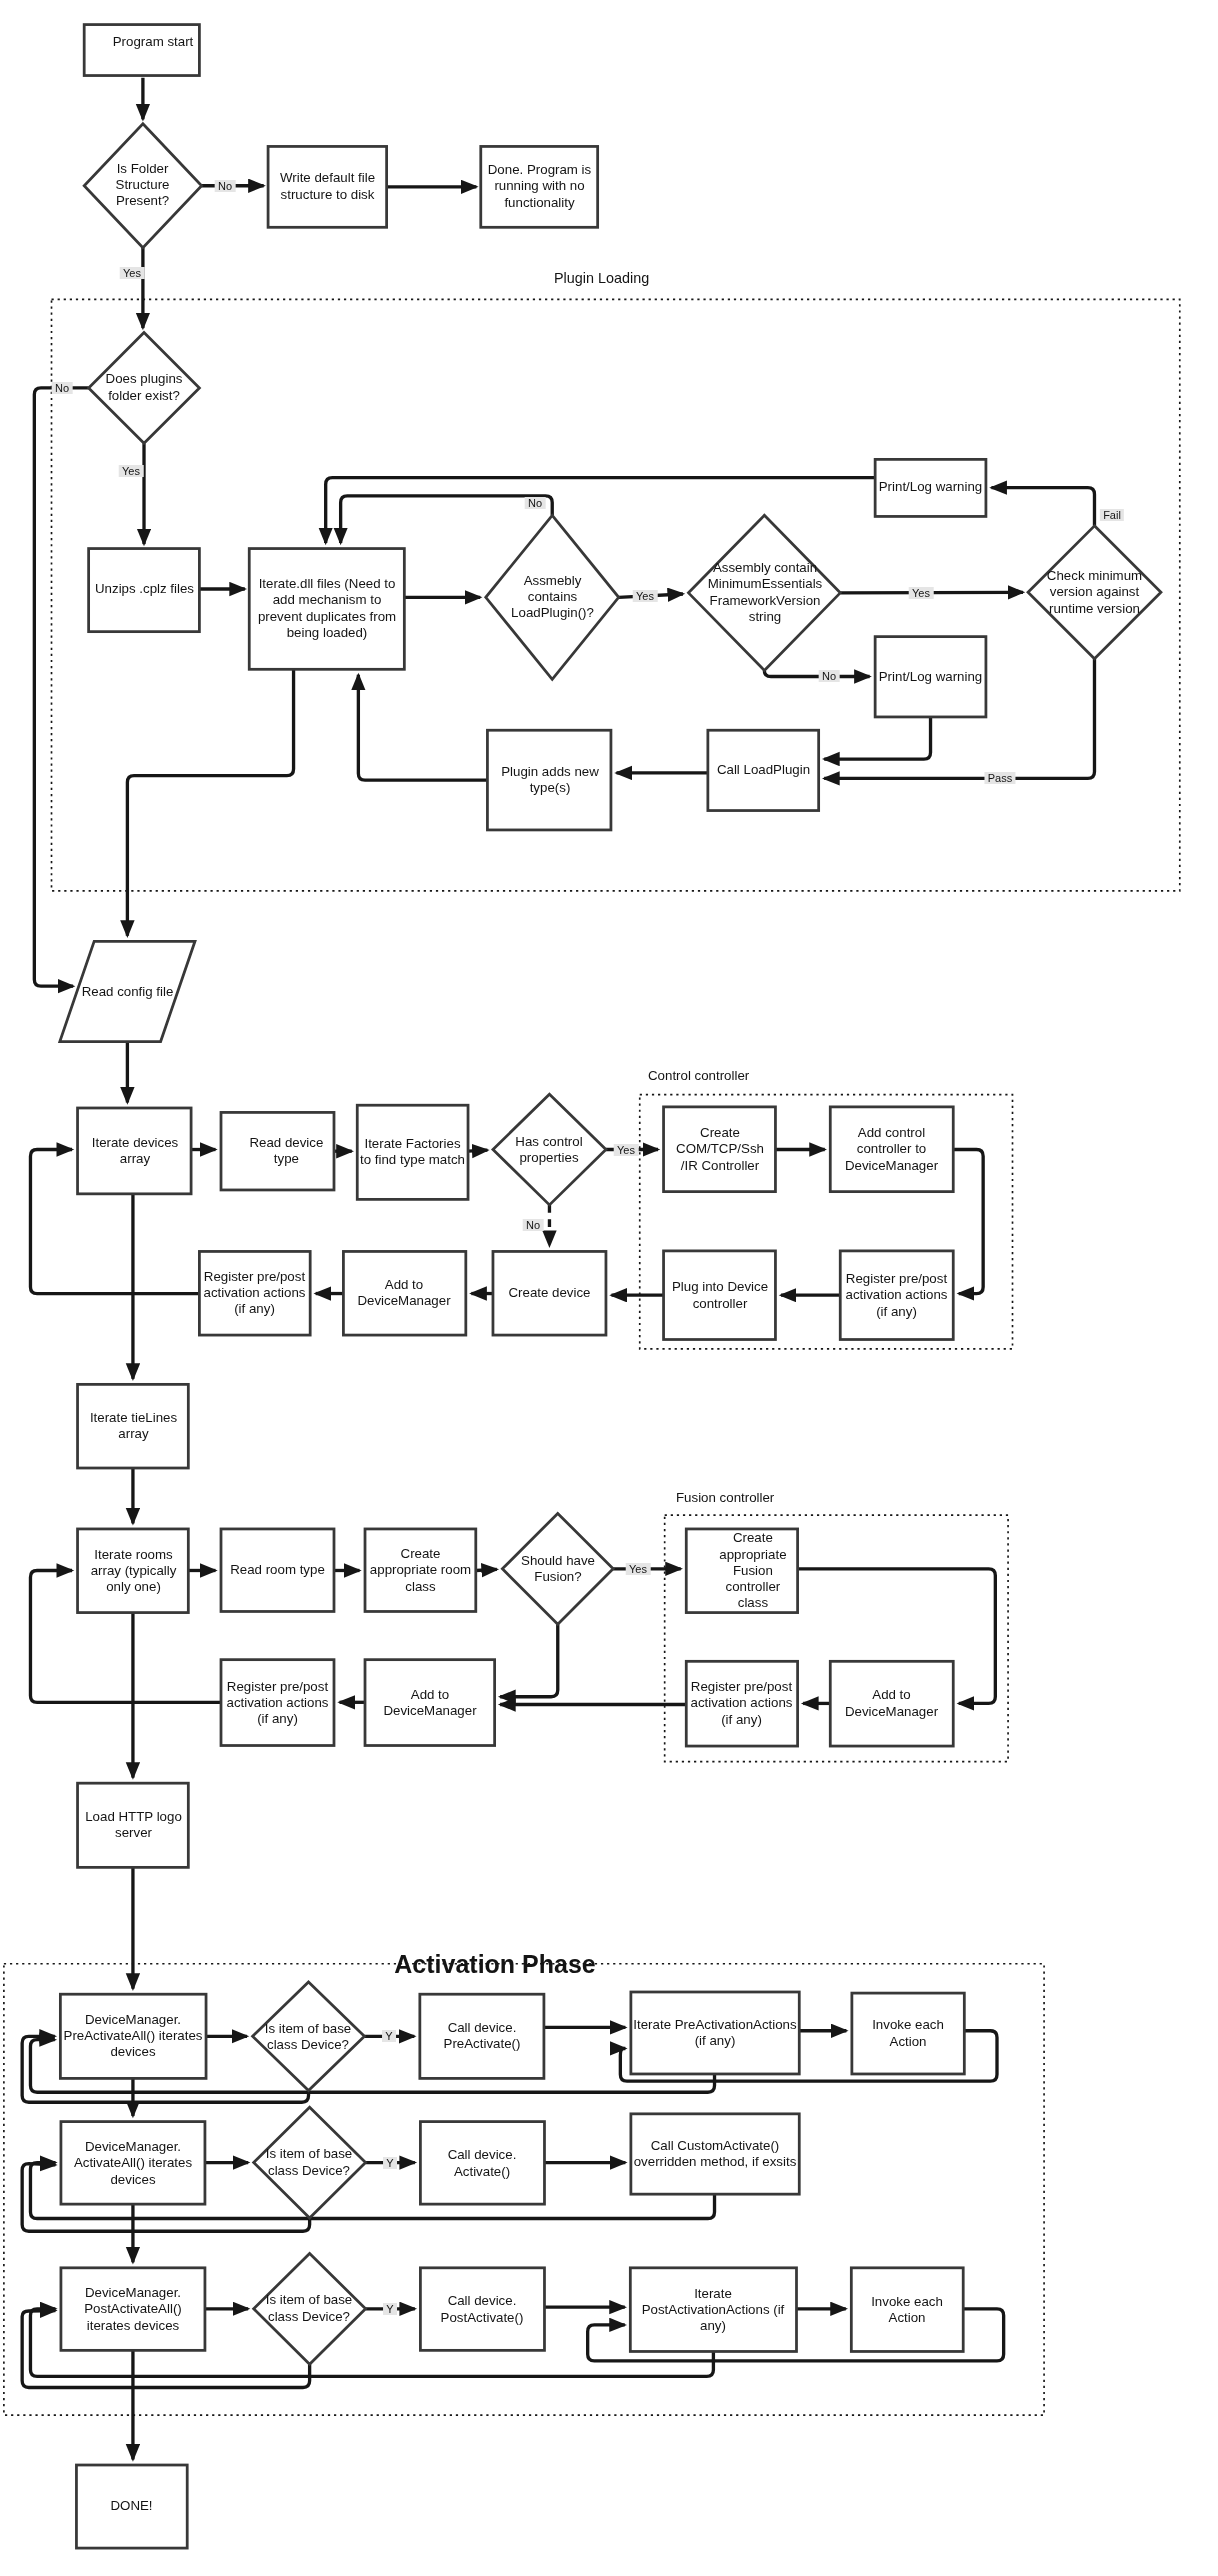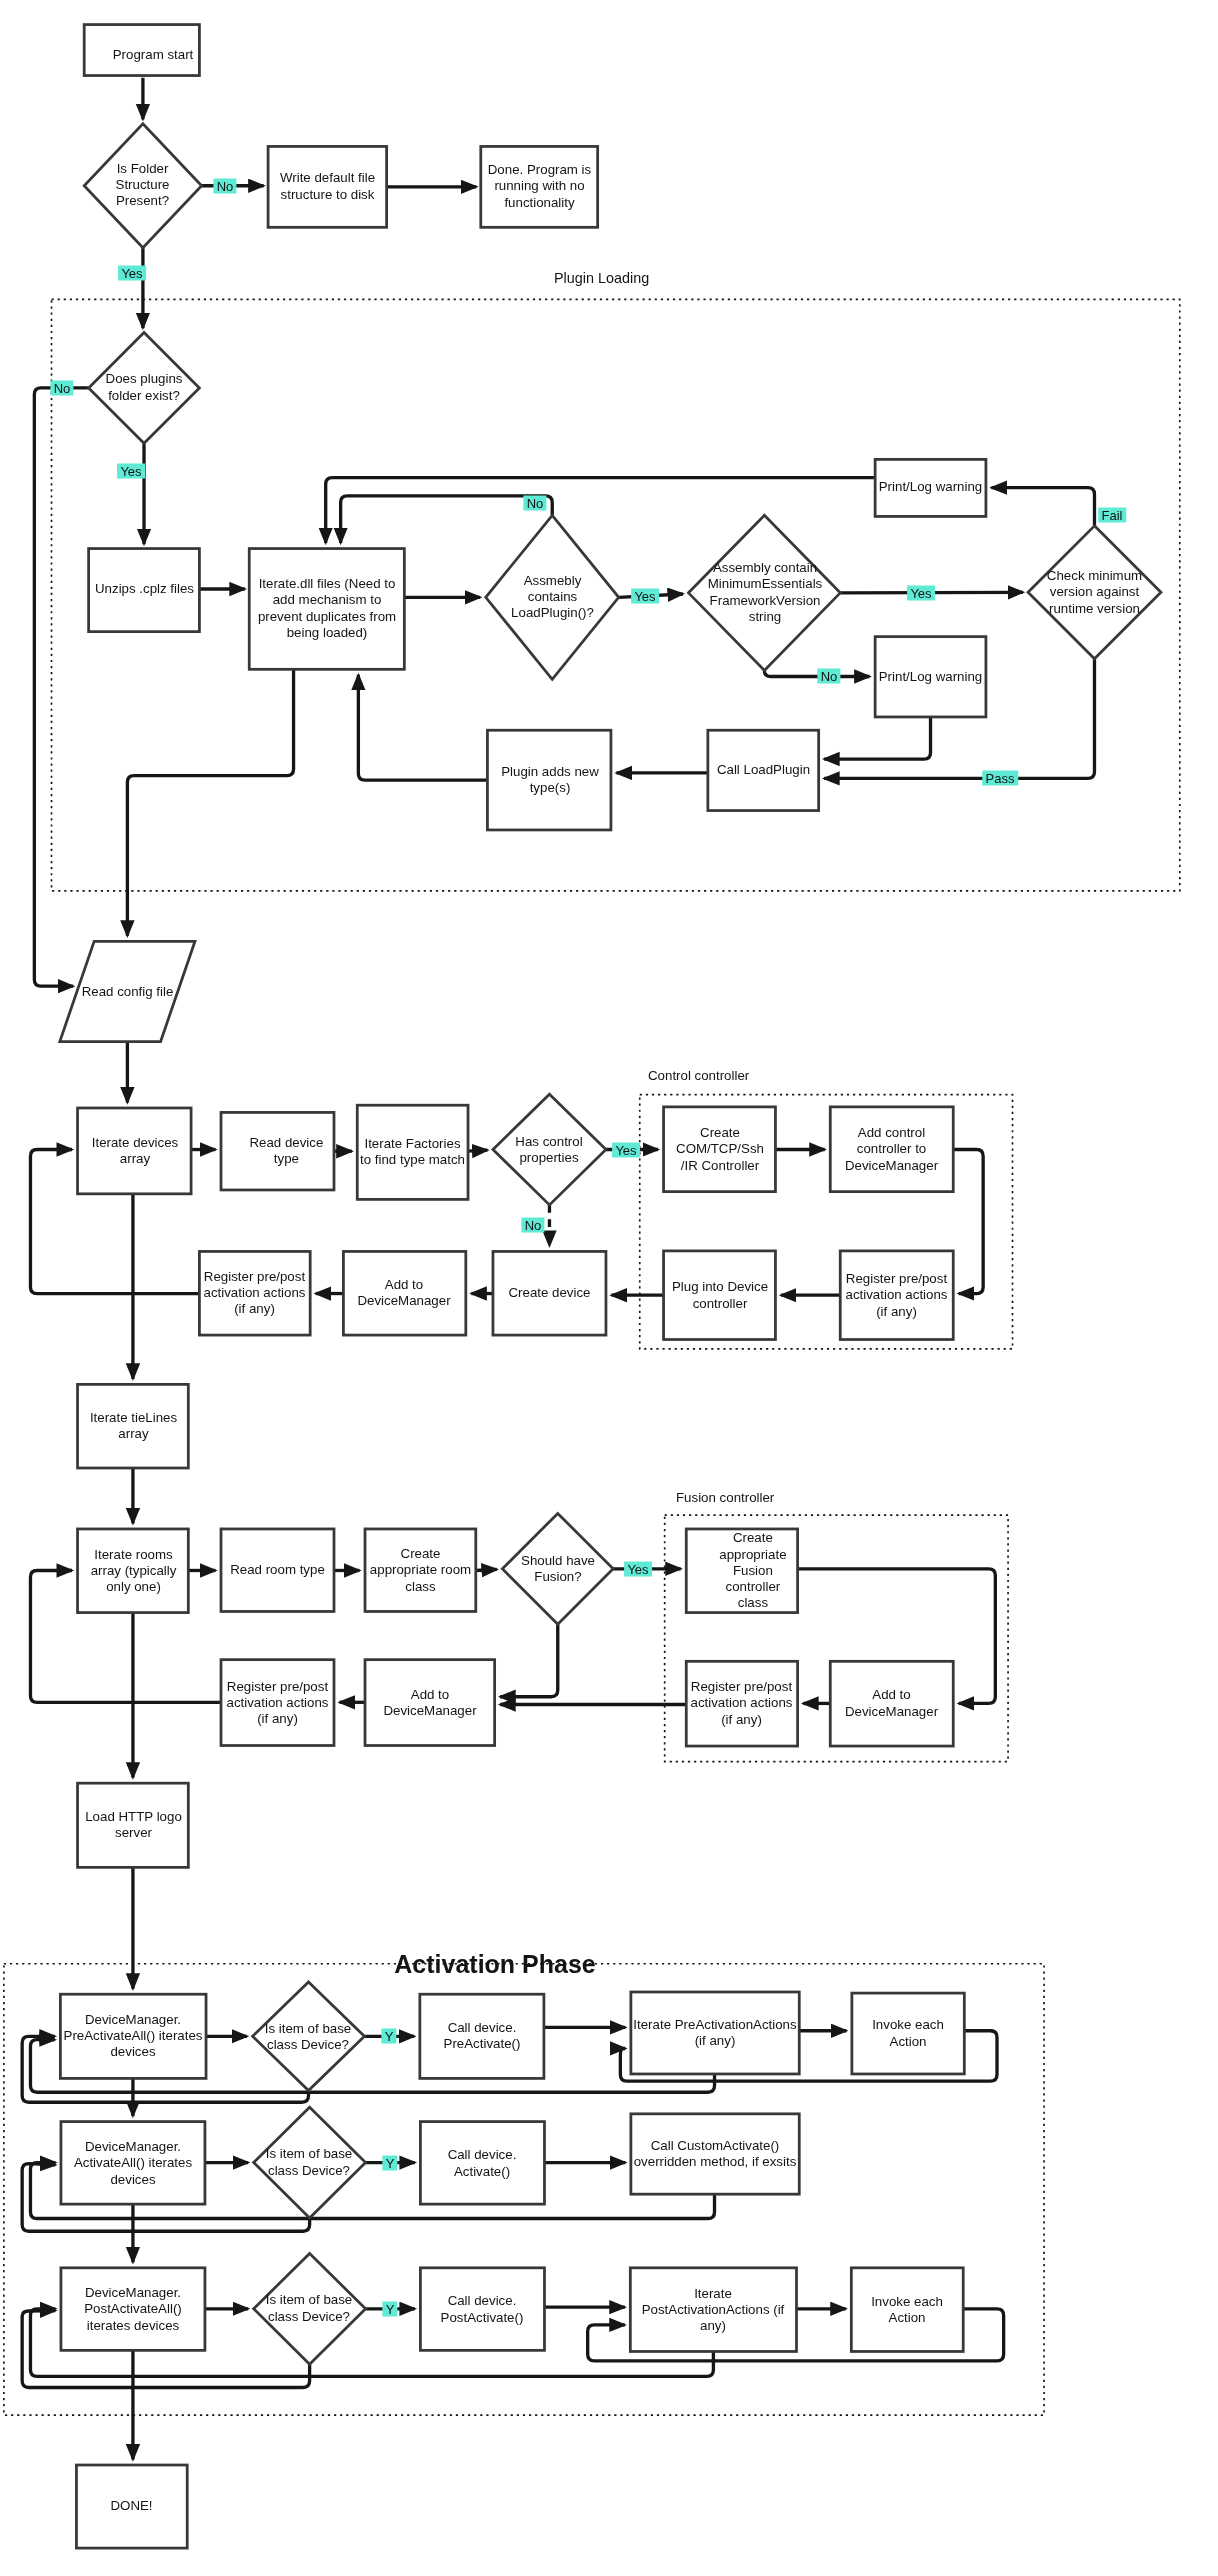--- a/index.html
+++ b/index.html
@@ -7,22 +7,22 @@
           font-family:"Liberation Sans", sans-serif;}
   #wires{position:absolute;left:0;top:0;width:1218px;height:2576px;}
   .shape{fill:#ffffff;stroke:#383838;stroke-width:5;}
   .edge{fill:none;stroke:#161616;stroke-width:6;stroke-linecap:butt;}
   .edge.dash{stroke-dasharray:14 12;}
   .sect{fill:none;stroke:#161616;stroke-width:3;stroke-dasharray:4 7;}
   .node{position:absolute;display:flex;align-items:center;justify-content:center;
         text-align:center;font-size:13.3px;line-height:1.22;color:#141414;
         padding:2.2px;box-sizing:border-box;}
   .wrapany{overflow-wrap:anywhere;}
-  .elabel{position:absolute;transform:translate(-50%,-50%);background:#5eead4;
-          padding:0 3.3px;font-size:13px;color:#141414;white-space:nowrap;}
+  .elabel{position:absolute;transform:translate(-50%,-50%);background:#e5e5e5;
+          padding:0 3.3px;font-size:11px;color:#141414;white-space:nowrap;}
   .sectlabel{position:absolute;font-size:14.4px;color:#141414;white-space:nowrap;}
   .sectlabel.small{font-size:13.3px;}
   .sectlabel.big{font-size:25px;font-weight:bold;transform:translate(-50%,-50%);}
 </style>
 </head>
 <body>
 
 <div id="canvas">
 
 <svg id="wires" viewBox="0 0 2199 4650" xmlns="http://www.w3.org/2000/svg">
@@ -159,21 +159,21 @@
   <polygon class="shape" points="557,3578 658,3676 557,3774 456,3676"></polygon>
   <polygon class="shape" points="559,3804 660,3904 559,4004 458,3904"></polygon>
   <polygon class="shape" points="559,4068 660,4168 559,4268 458,4168"></polygon>
 </svg>
 
 <div class="sectlabel" style="left:554px;top:270px;">Plugin Loading</div>
 <div class="sectlabel small" style="left:648px;top:1068px;">Control controller</div>
 <div class="sectlabel small" style="left:676px;top:1490px;">Fusion controller</div>
 <div class="sectlabel big" style="left:495px;top:1964px;">Activation Phase</div>
 
-<div class="node" style="left:84px;top:30px;width:138px;height:51px;">Program start</div>
+<div class="node" style="left:84px;top:17px;width:138px;height:51px;">Program start</div>
 <div class="node" style="left:102px;top:138px;width:81px;height:94px;">Is Folder Structure Present?</div>
 <div class="node" style="left:268px;top:146px;width:119px;height:81px;">Write default file structure to disk</div>
 <div class="node" style="left:481px;top:146px;width:117px;height:81px;">Done.  Program is running with no functionality</div>
 <div class="node" style="left:95px;top:346px;width:98px;height:83px;">Does plugins folder exist?</div>
 <div class="node" style="left:89px;top:548px;width:111px;height:83px;">Unzips .cplz files</div>
 <div class="node" style="left:252px;top:551px;width:150px;height:115px;">Iterate.dll files (Need to add mechanism to prevent duplicates from being loaded)</div>
 <div class="node" style="left:507px;top:551px;width:91px;height:92px;">Assmebly contains LoadPlugin()?</div>
 <div class="node wrapany" style="left:705px;top:536px;width:120px;height:113px;">Assembly contain MinimumEssentialsFrameworkVersion string</div>
 <div class="node" style="left:1036px;top:546px;width:117px;height:93px;">Check minimum version against runtime version</div>
 <div class="node" style="left:875px;top:459px;width:111px;height:57px;">Print/Log warning</div>

